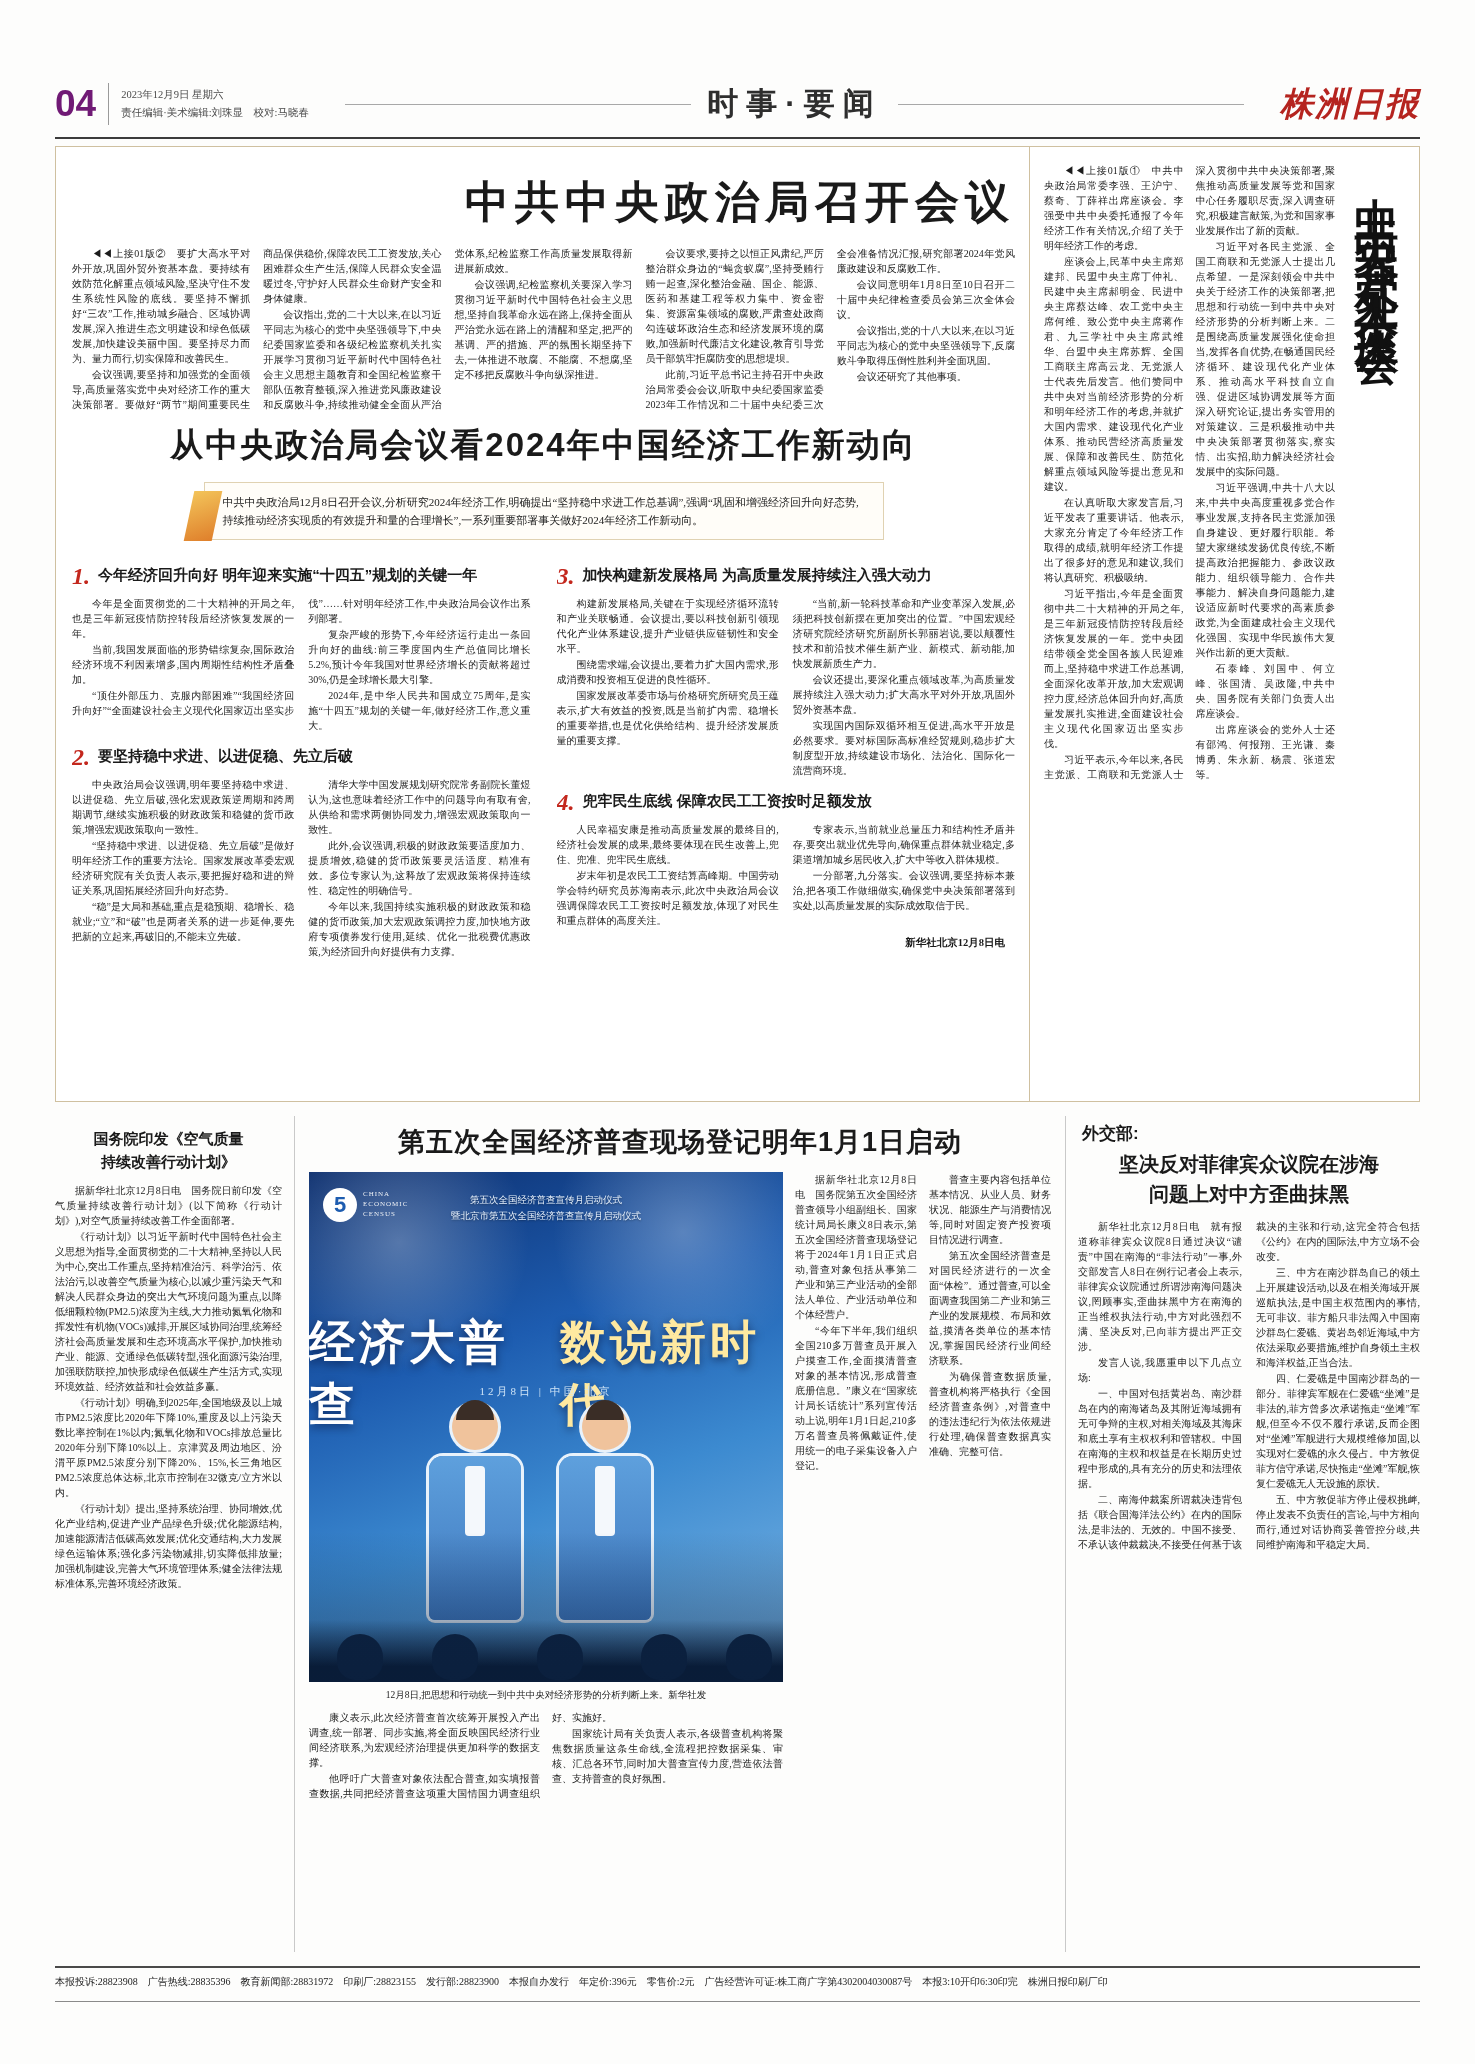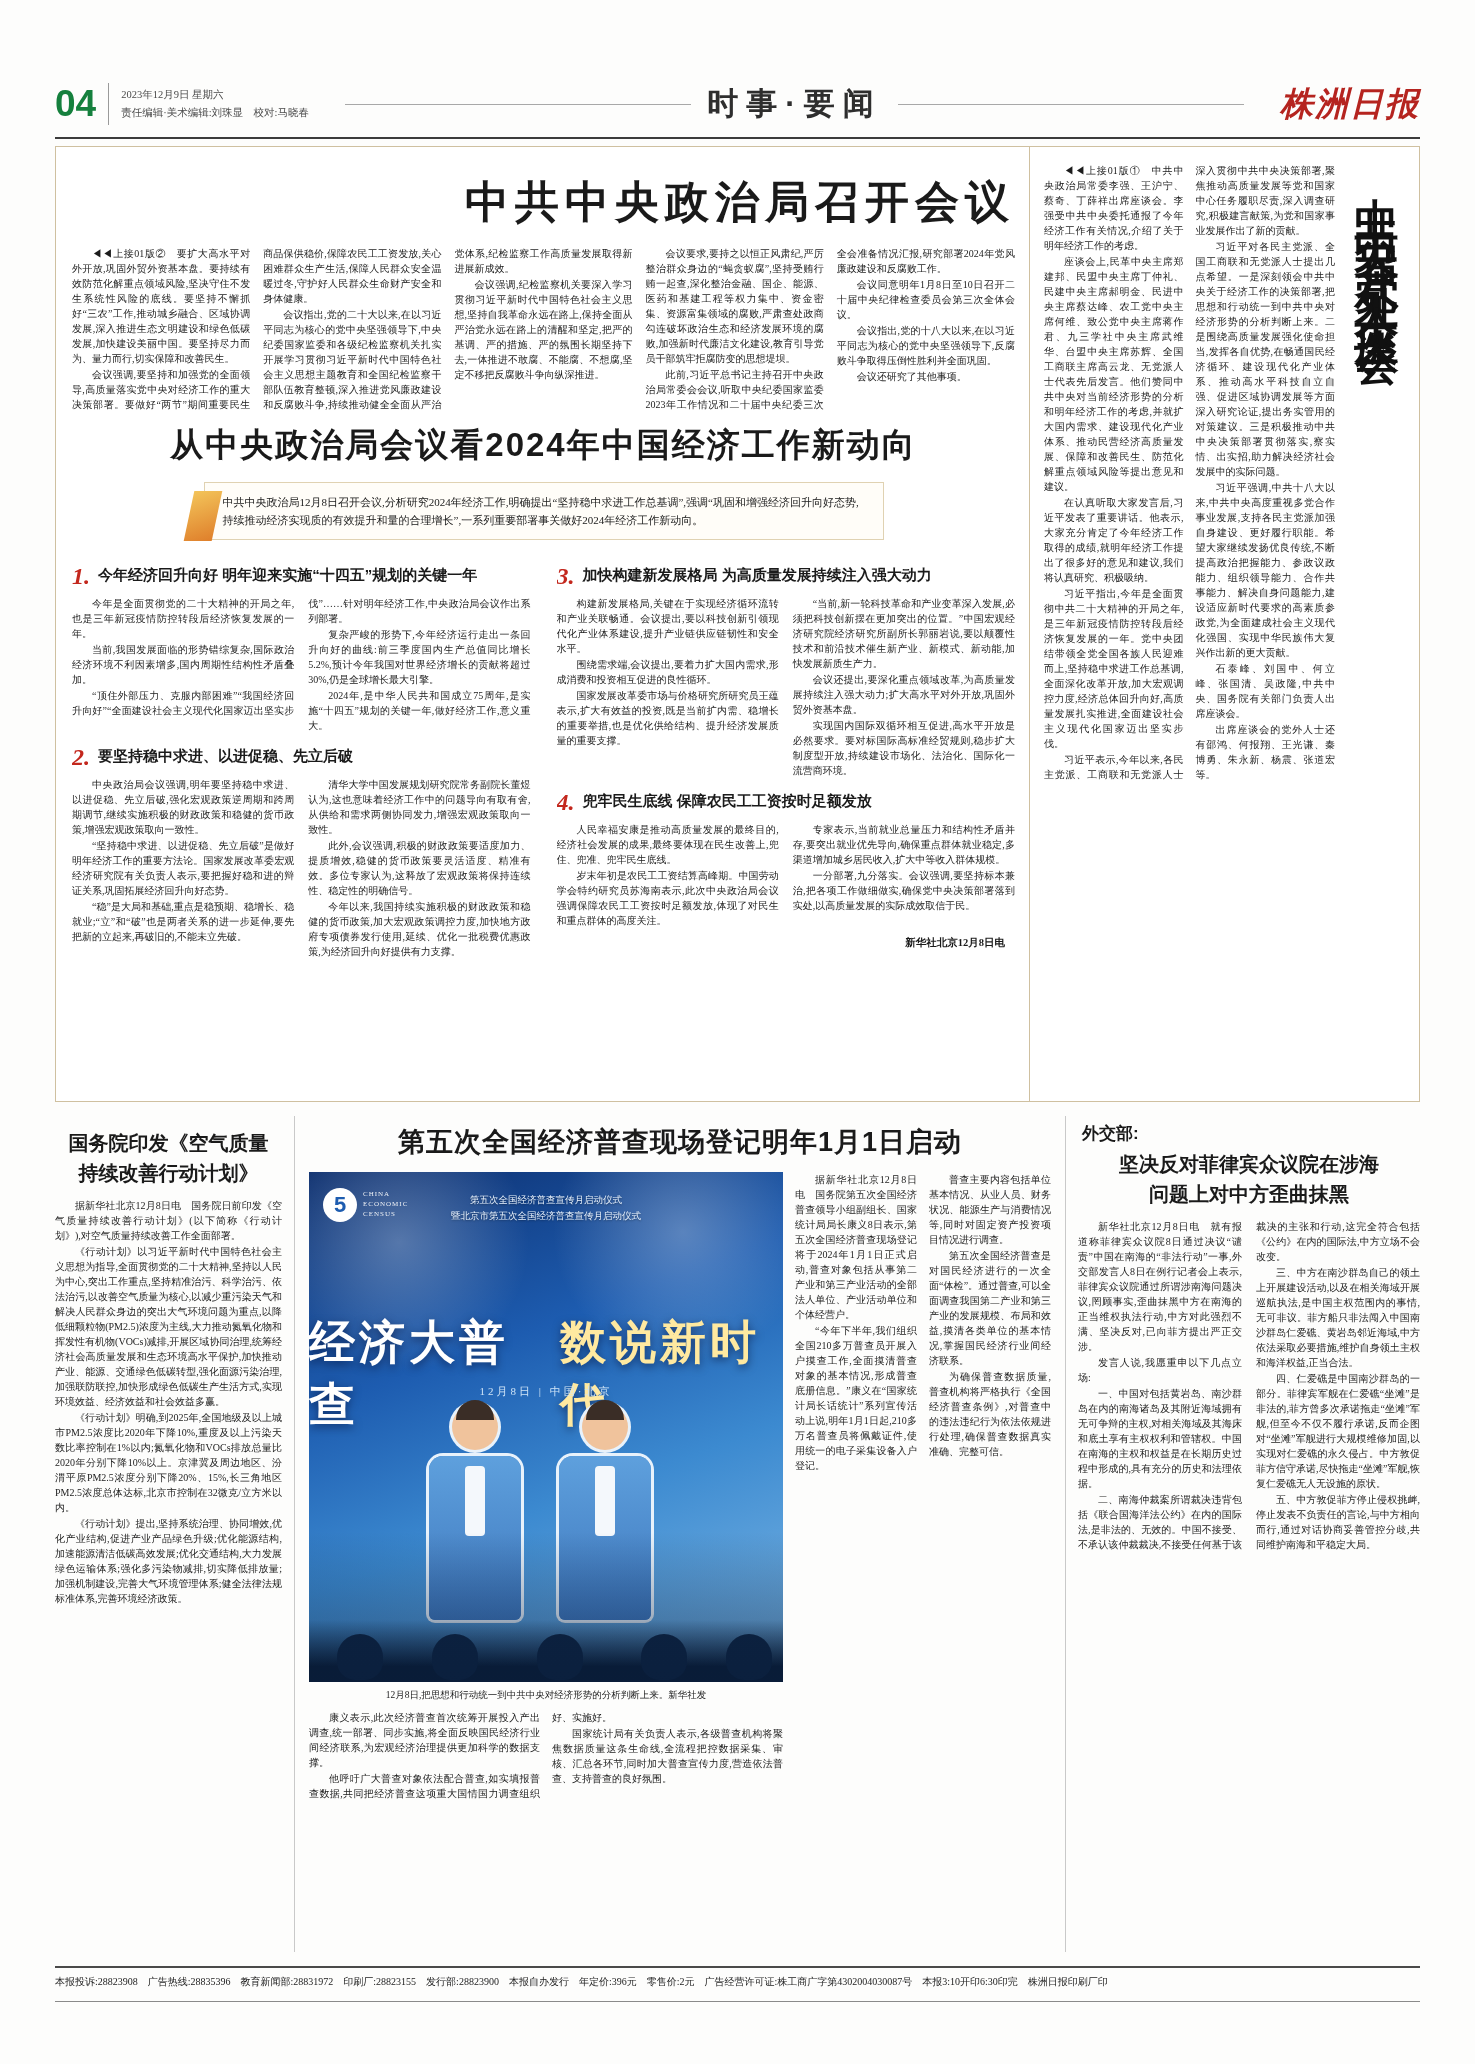--- a/index.html
+++ b/index.html
@@ -3,21 +3,21 @@
 <meta charset="utf-8">
 <style>
   * { margin:0; padding:0; box-sizing:border-box; }
   html,body { background:#e9e7e2; }
   body { font-family:"Liberation Serif",serif; color:#1a1a1a; }
   .page { position:relative; width:1475px; height:2064px; background:#fdfdfc; margin:0 auto; overflow:hidden; }
 
   
   .hdr { position:absolute; top:74px; left:55px; width:1365px; height:60px; display:flex; align-items:center; }
   .hdr-left { display:flex; align-items:center; gap:12px; }
-  .pagenum { font-size:37px; font-weight:bold; color:#15803d; font-family:"Liberation Sans",sans-serif; }
+  .pagenum { font-size:37px; font-weight:bold; color:#701a75; font-family:"Liberation Sans",sans-serif; }
   .hdr-divider { width:1px; height:42px; background:#9a9a9a; }
   .hdr-meta { font-size:10.5px; color:#4a4a4a; line-height:1.7; }
   .hdr-center { flex:1; display:flex; align-items:center; gap:16px; margin:0 36px; }
   .hdr-line { flex:1; height:1px; background:#a8a8a8; }
   .section-title { font-size:31px; letter-spacing:8px; color:#2e2e2e; font-weight:700; font-family:"Liberation Sans",sans-serif; }
   .masthead { font-size:33px; color:#b5241f; font-weight:900; font-style:italic; letter-spacing:2px; font-family:Liberation Mono, monospace; }
   .hdr-rule { position:absolute; top:137px; left:55px; width:1365px; height:2px; background:#3c3c3c; }
 
   
   .body-text { font-size:10px; line-height:1.5; text-align:justify; color:#1c1c1c; }
@@ -42,21 +42,21 @@
   .sec-body { column-count:2; column-gap:14px; }
   .source-line { text-align:right; font-weight:bold; font-size:10.5px; margin-top:8px; padding-right:10px; }
 
   .symposium { position:absolute; top:0; right:0; width:390px; height:954px; border-left:1px solid #cfc0a0; padding:16px 14px; display:flex; gap:12px; background:#fff; }
   .symp-text { flex:1; column-count:2; column-gap:12px; overflow:hidden; }
   .symp-headline { width:58px; writing-mode:vertical-rl; font-size:44px; font-weight:900; font-family:"Liberation Sans",sans-serif; letter-spacing:12px; line-height:1.25; color:#111; }
 
   
   .bottom { position:absolute; top:1116px; left:55px; width:1365px; height:836px; display:flex; }
   .b-left { width:240px; padding:6px 12px 0 0; border-right:1px solid #c9c9c9; }
-  .air-headline { font-size:20px; font-weight:900; font-family:"Liberation Sans",sans-serif; text-align:center; line-height:1.5; margin:6px 0 10px; }
+  .air-headline { font-size:15px; font-weight:900; font-family:"Liberation Sans",sans-serif; text-align:center; line-height:1.5; margin:6px 0 10px; }
   .air-body { height:744px; overflow:hidden; }
 
   .b-mid { flex:1; padding:4px 14px 0; border-right:1px solid #c9c9c9; }
   .census-headline { font-size:27px; font-weight:700; font-family:"Liberation Sans",sans-serif; text-align:center; letter-spacing:1px; margin-top:4px; }
   .census-row { display:flex; gap:12px; margin-top:12px; height:766px; }
   .census-left { width:474px; display:flex; flex-direction:column; }
   .photo { position:relative; width:474px; height:510px; background:linear-gradient(160deg,#0d2f6e 0%,#1d5cb0 35%,#3c8ad0 62%,#7fb9e6 100%); overflow:hidden; }
   .photo::after { content:""; position:absolute; left:0; right:0; bottom:0; height:150px; background:linear-gradient(to top, rgba(10,30,60,.55), rgba(10,30,60,0)); }
   .beam { position:absolute; width:260px; height:260px; border-radius:50%; background:radial-gradient(closest-side, rgba(255,255,255,.28), rgba(255,255,255,0)); }
   .beam.b1 { top:-60px; left:-40px; } .beam.b2 { top:-70px; right:-30px; }

